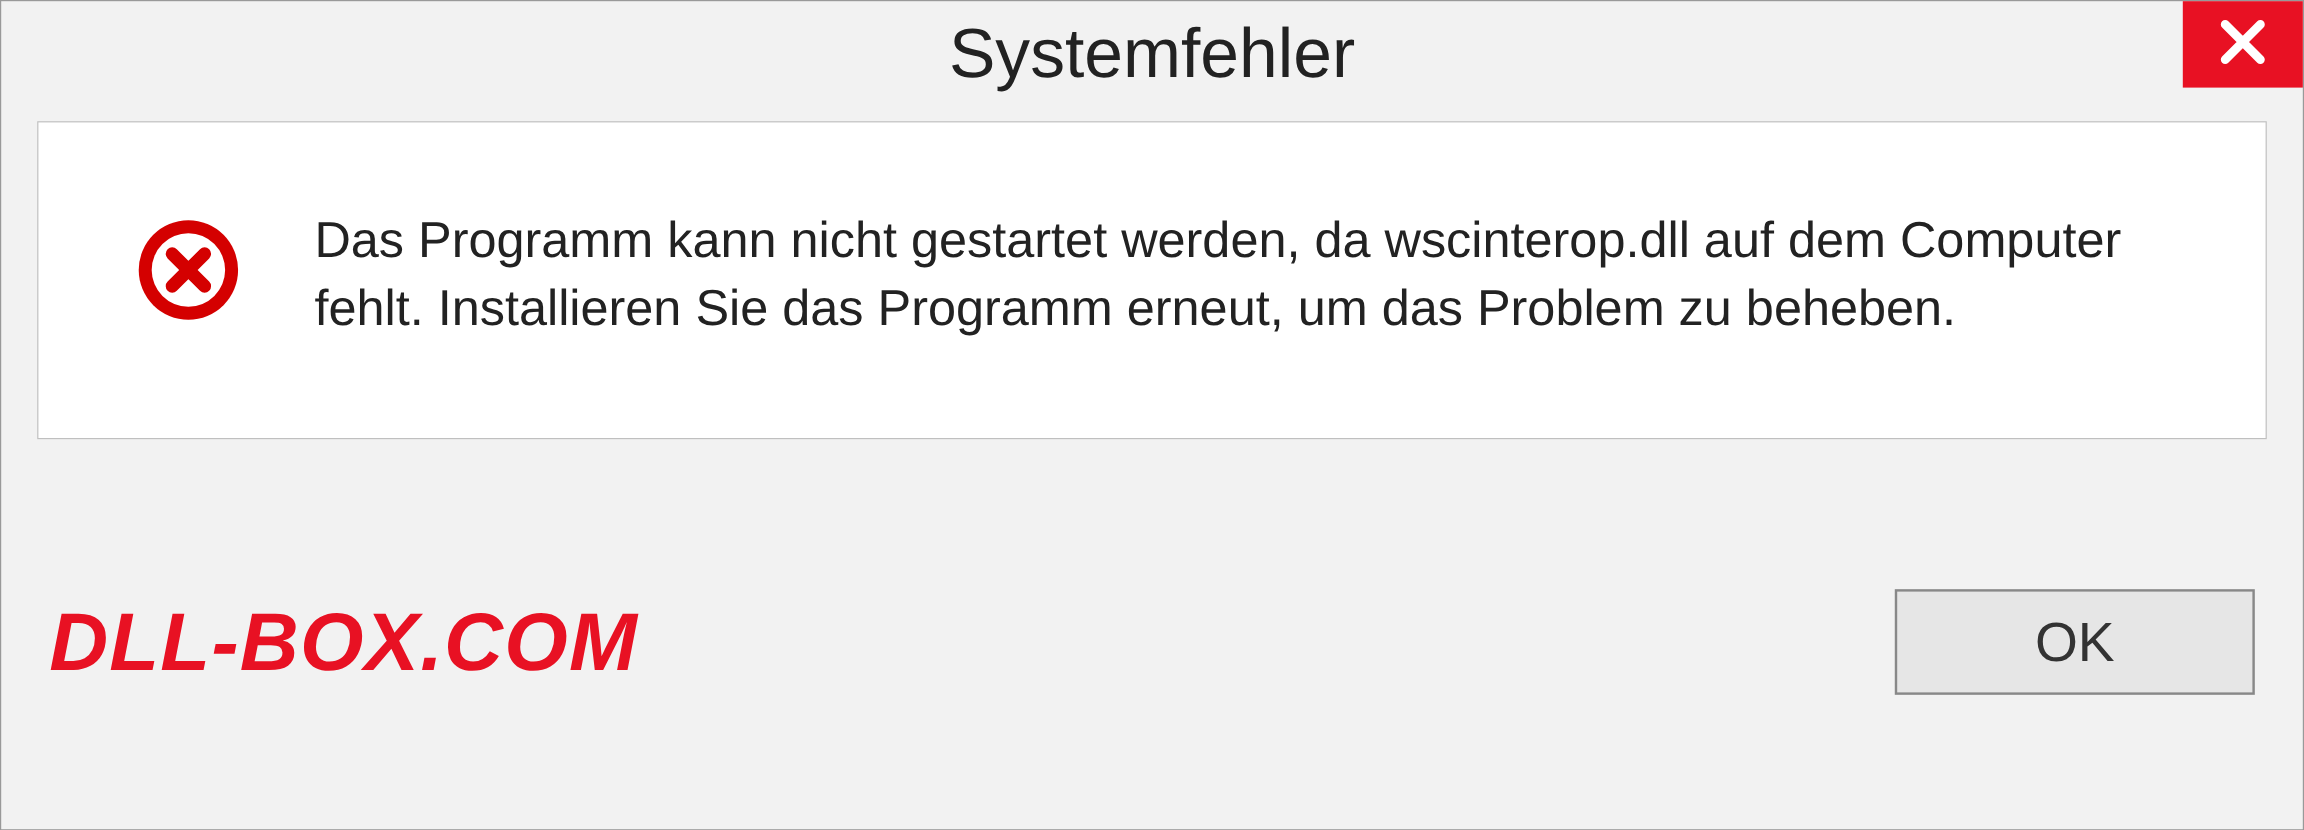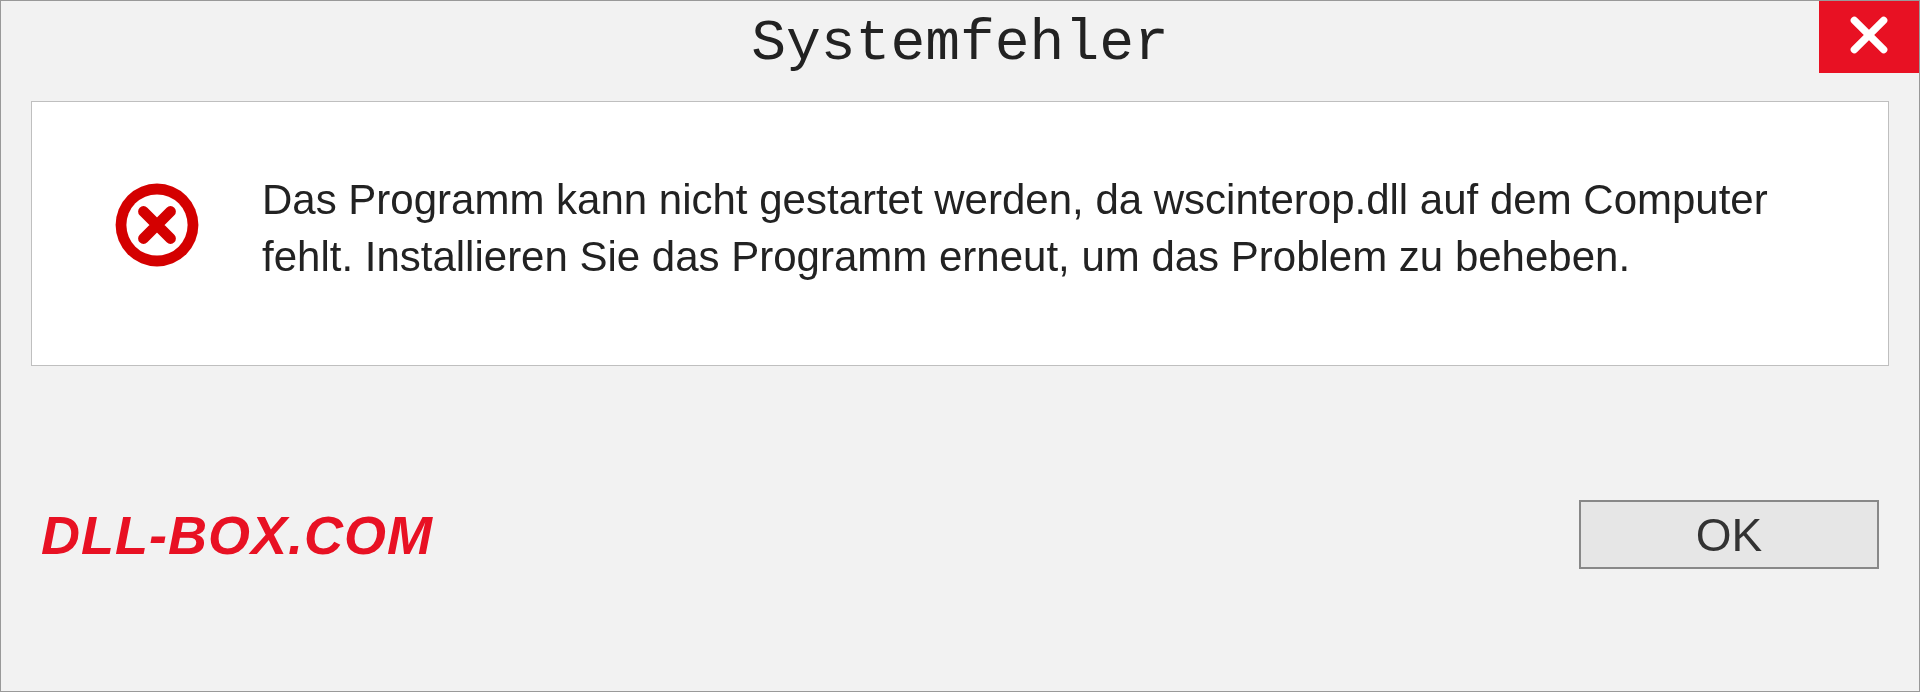--- a/index.html
+++ b/index.html
@@ -24,21 +24,20 @@
     align-items: flex-start;
     justify-content: center;
     position: relative;
     height: 100px;
     padding-top: 10px;
   }
   .title {
     font-size: 58px;
     color: #222;
     text-align: right;
-    font-family: Liberation Mono, monospace;
   }
   .close-btn {
     position: absolute;
     right: 0;
     top: 0;
     width: 100px;
     height: 72px;
     background: #e81123;
     display: flex;
     align-items: center;
@@ -68,30 +67,30 @@
     color: #222;
   }
   .footer {
     display: flex;
     align-items: center;
     justify-content: space-between;
     padding: 0 40px 0 40px;
     flex: 1;
   }
   .watermark {
-    font-size: 54px;
+    font-size: 68px;
     font-weight: 900;
     font-style: italic;
     color: #e81123;
     letter-spacing: 1px;
     font-family: Arial, Helvetica, sans-serif;
   }
   .ok-btn {
     width: 300px;
-    height: 69px;
+    height: 88px;
     border: 2px solid #888;
     background: #e6e6e6;
     font-size: 46px;
     color: #333;
     display: flex;
     align-items: center;
     justify-content: center;
     cursor: pointer;
   }
 </style>

